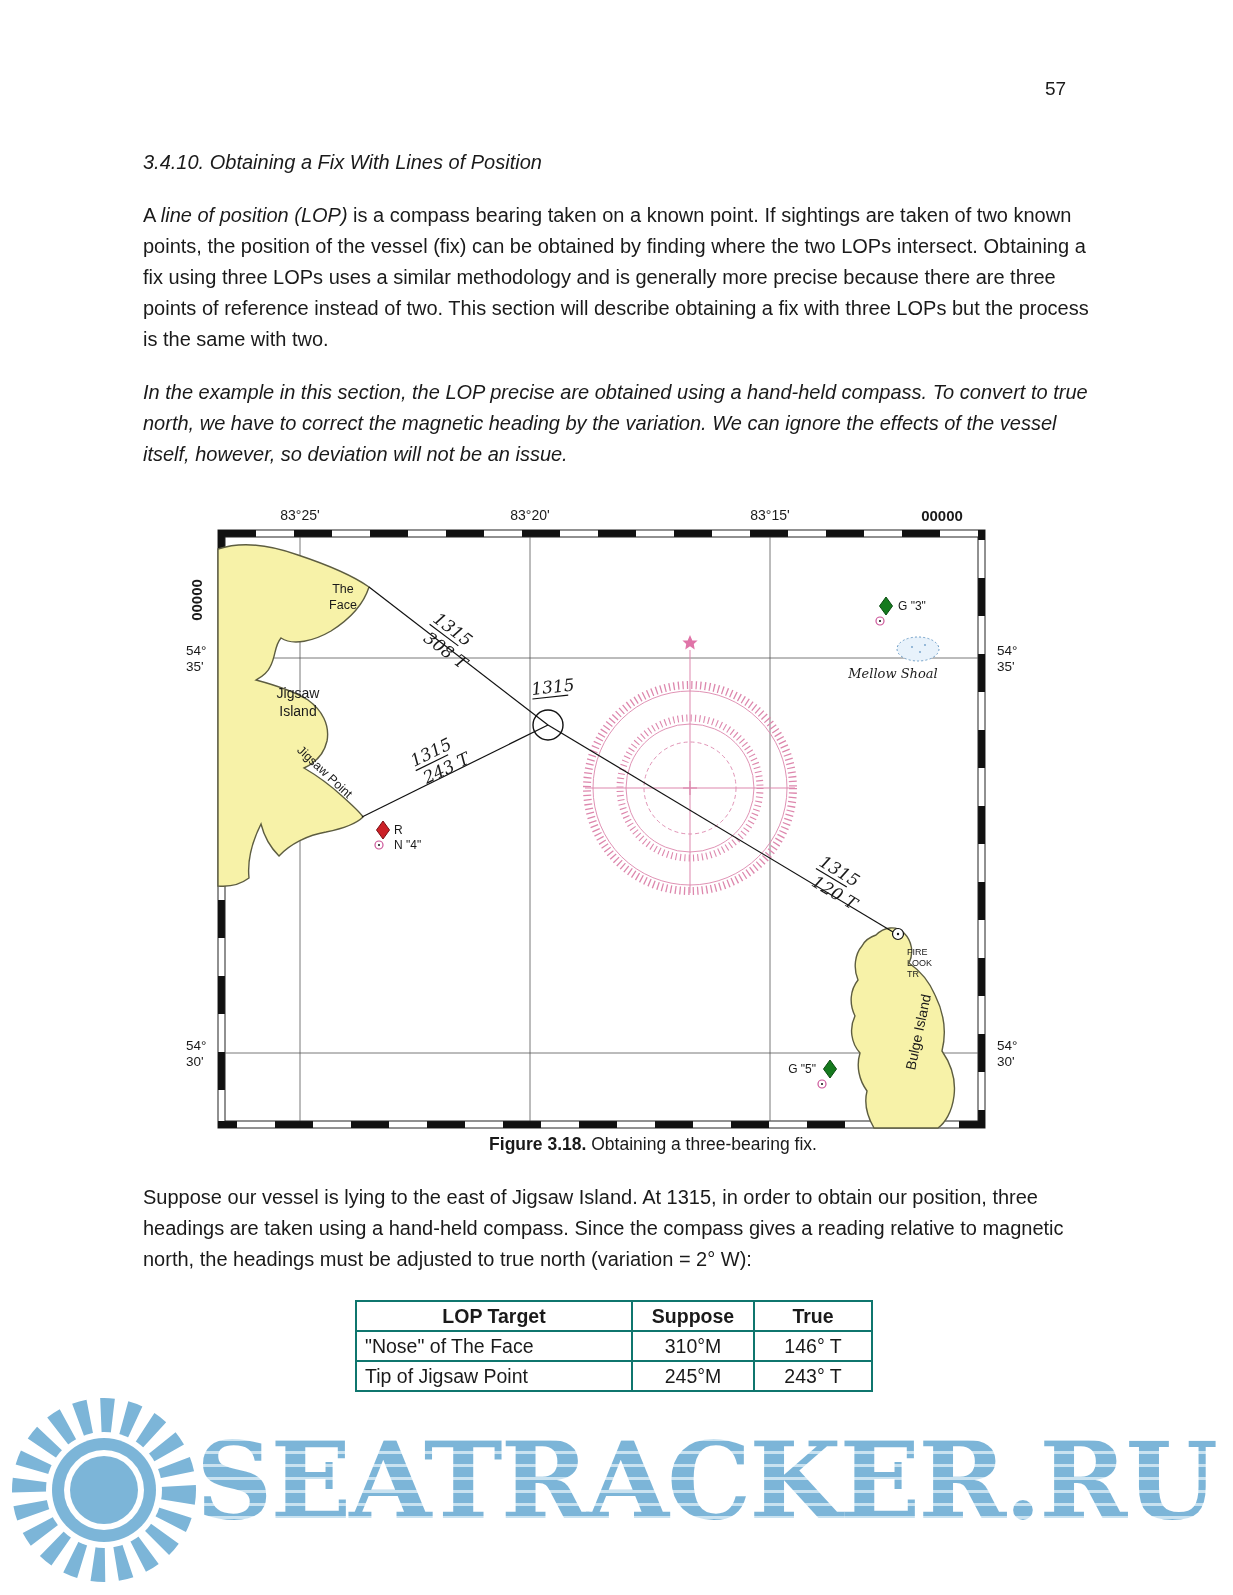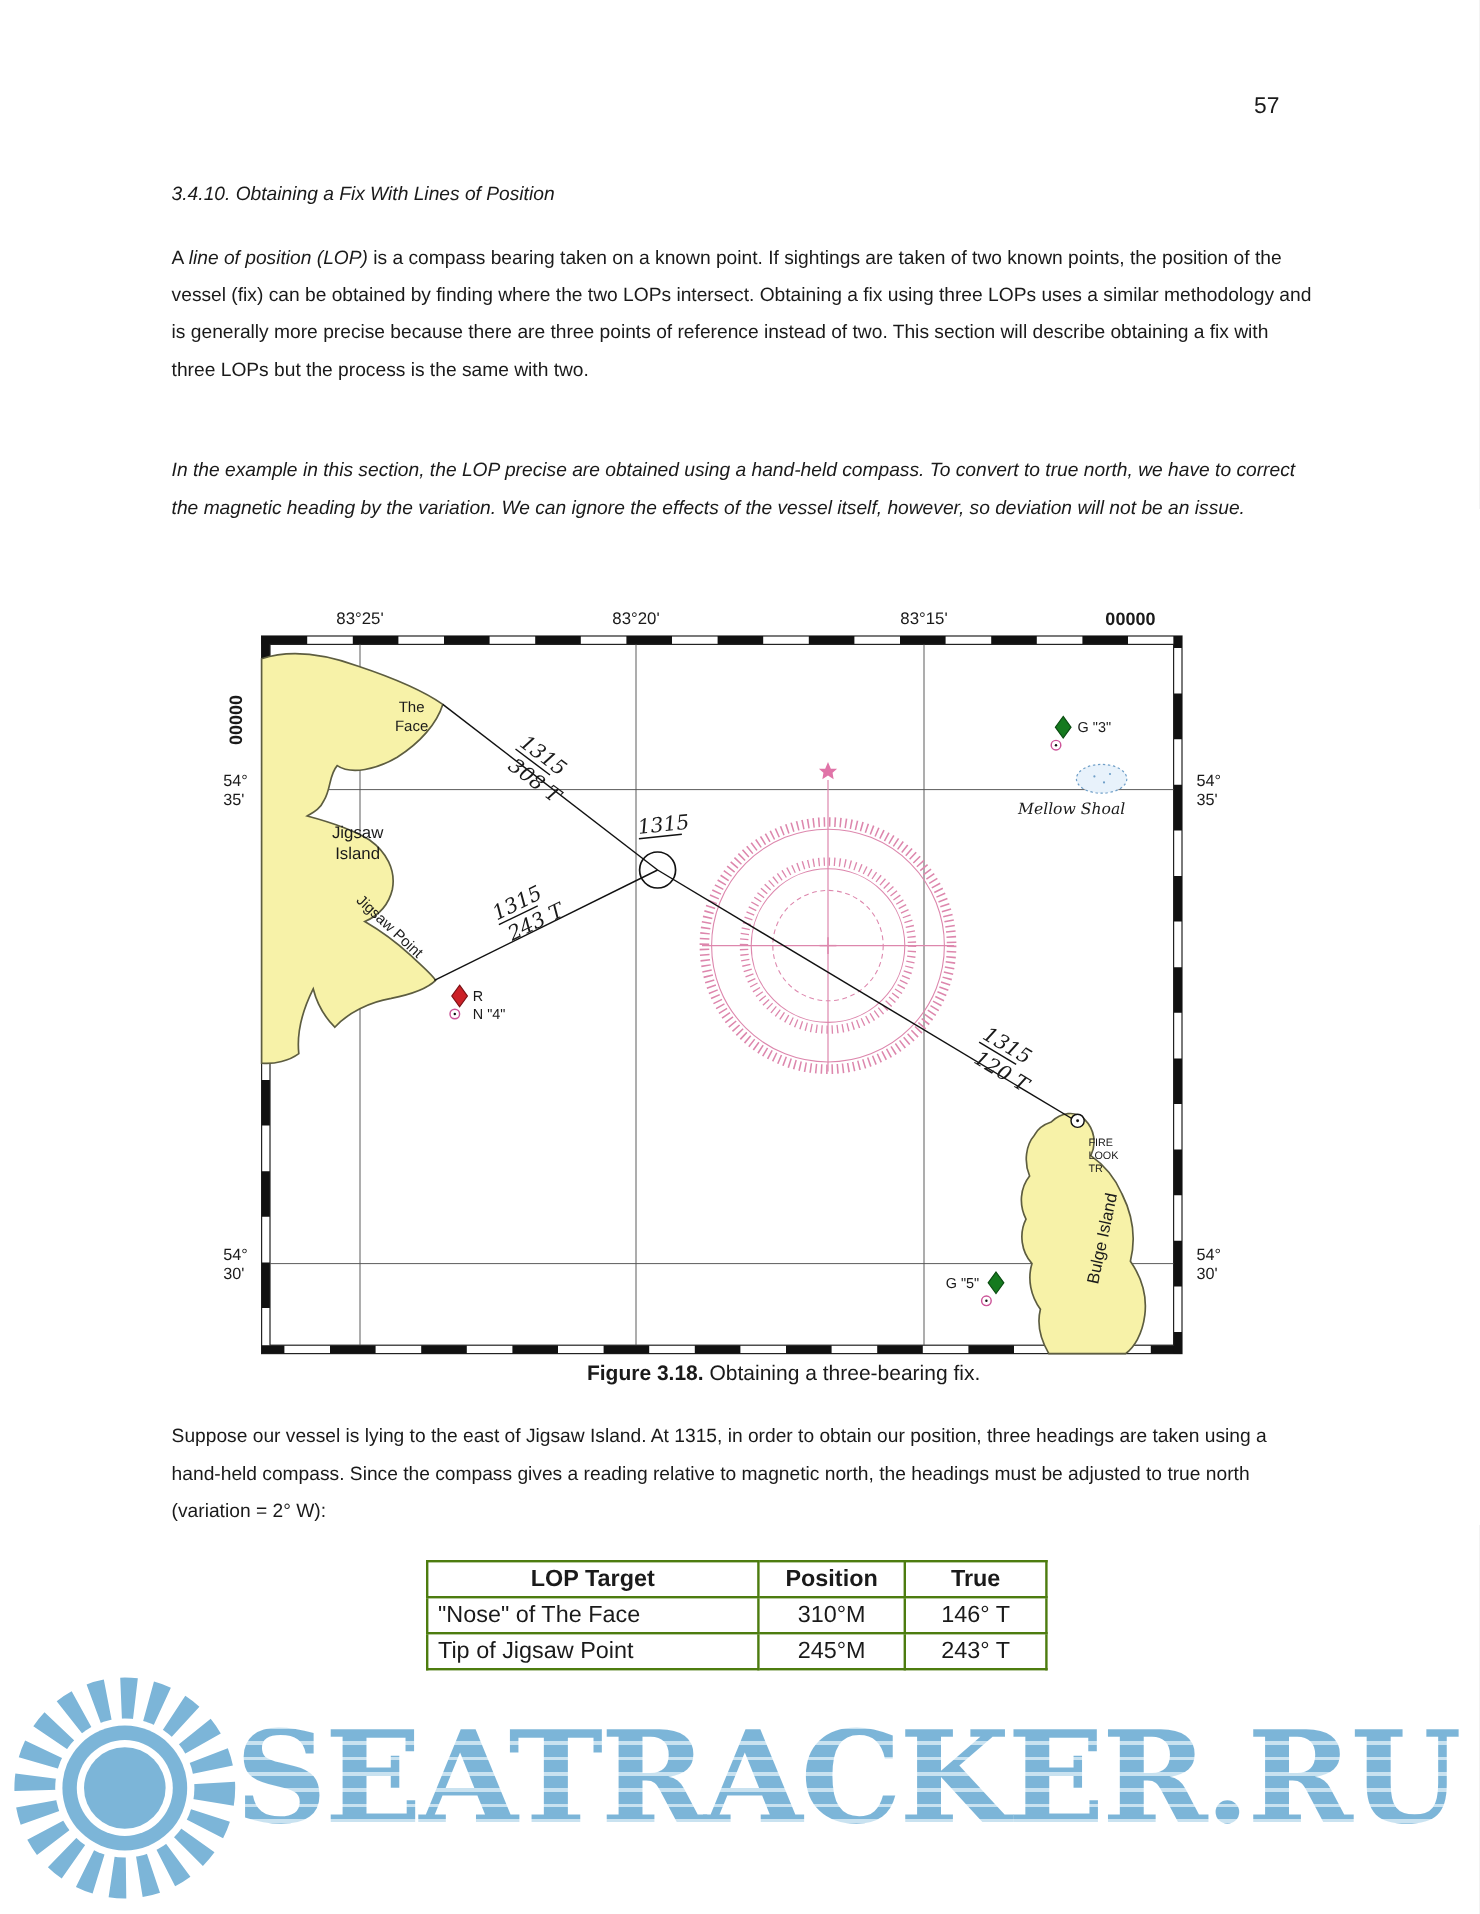--- a/index.html
+++ b/index.html
@@ -2,29 +2,29 @@
 <html><head>
 <meta charset="utf-8">
 <style>
   html,body { margin:0; padding:0; background:#e8e8e8; }
   .page {
     position:relative; width:1233px; height:1595px; margin:0 auto;
     background:#ffffff; overflow:hidden;
     font-family:"Liberation Sans", sans-serif; color:#1a1a1a;
   }
   .abs { position:absolute; }
-  .body-text { font-size:16px; line-height:31px; }
+  .body-text { font-size:20px; line-height:31px; }
   .italic { font-style:italic; }
   .page-num { font-size:19px; }
   .caption { font-size:17.5px; text-align:center; width:1210px; left:0;padding-left:48px; }
   .caption b { font-weight:bold; }
 
   
   table.lop { border-collapse:collapse; font-size:19.5px; }
-  table.lop th, table.lop td { border:2px solid #4d7c0f; height:28px; padding:0 8px; }
+  table.lop th, table.lop td { border:2px solid #0f766e; height:28px; padding:0 8px; }
   table.lop th { font-weight:bold; text-align:center; }
   td.c { text-align:center; }
   th.col1 { width:258px; } th.col2 { width:104px; } th.col3 { width:100px; }
 
   
   svg text { fill:#1a1a1a; }
   .lon  { font-size:14px; text-anchor:middle; }
   .corner { font-size:15px; font-weight:bold; text-anchor:middle; }
   .lat  { font-size:13.5px; }
   .place { font-size:14px; text-anchor:middle; }
@@ -189,21 +189,21 @@
   </svg>
 
   <div class="abs caption" style="top:1134px;"><b>Figure 3.18.</b> <span>Obtaining a three-bearing fix.</span></div>
 
   <div class="abs body-text" style="left:143px; top:1182px; width:950px;">Suppose our vessel is lying to the east of Jigsaw Island. At 1315, in order to obtain our position, three headings are taken using a hand-held compass. Since the compass gives a reading relative to magnetic north, the headings must be adjusted to true north (variation = 2° W):</div>
 
   <table class="lop abs" style="left:355px; top:1300px;">
     <thead>
       <tr>
         <th class="col1">LOP Target</th>
-        <th class="col2">Position</th>
+        <th class="col2">Suppose</th>
         <th class="col3">True</th>
       </tr>
     </thead>
     <tbody>
       <tr>
         <td>"Nose" of The Face</td>
         <td class="c">310°M</td>
         <td class="c">146° T</td>
       </tr>
       <tr>

